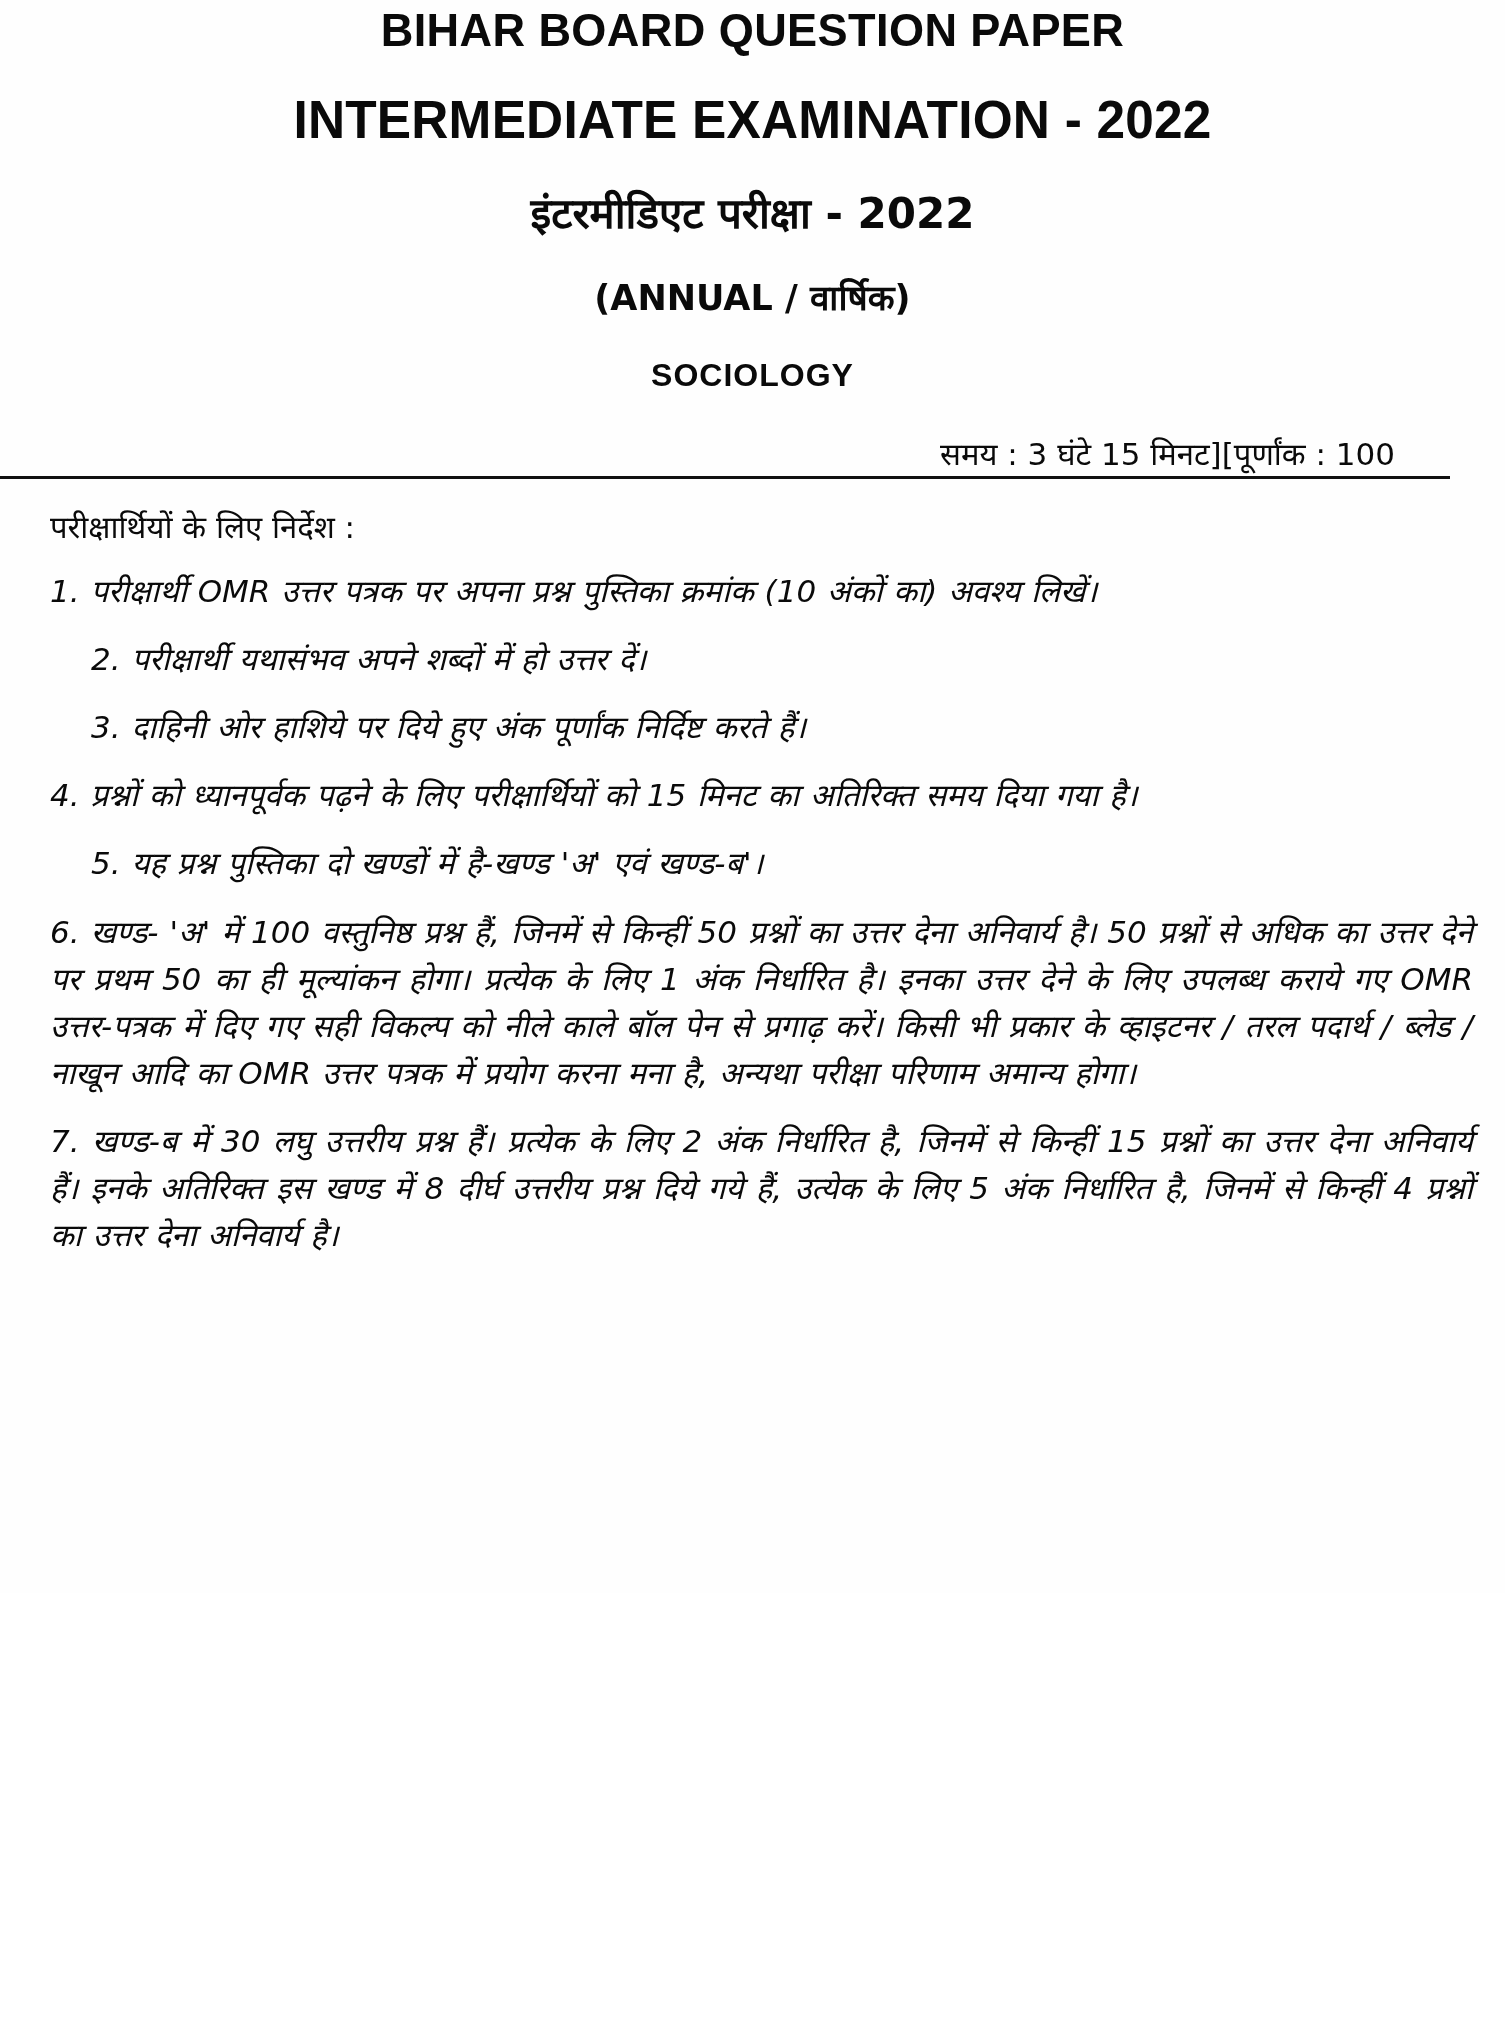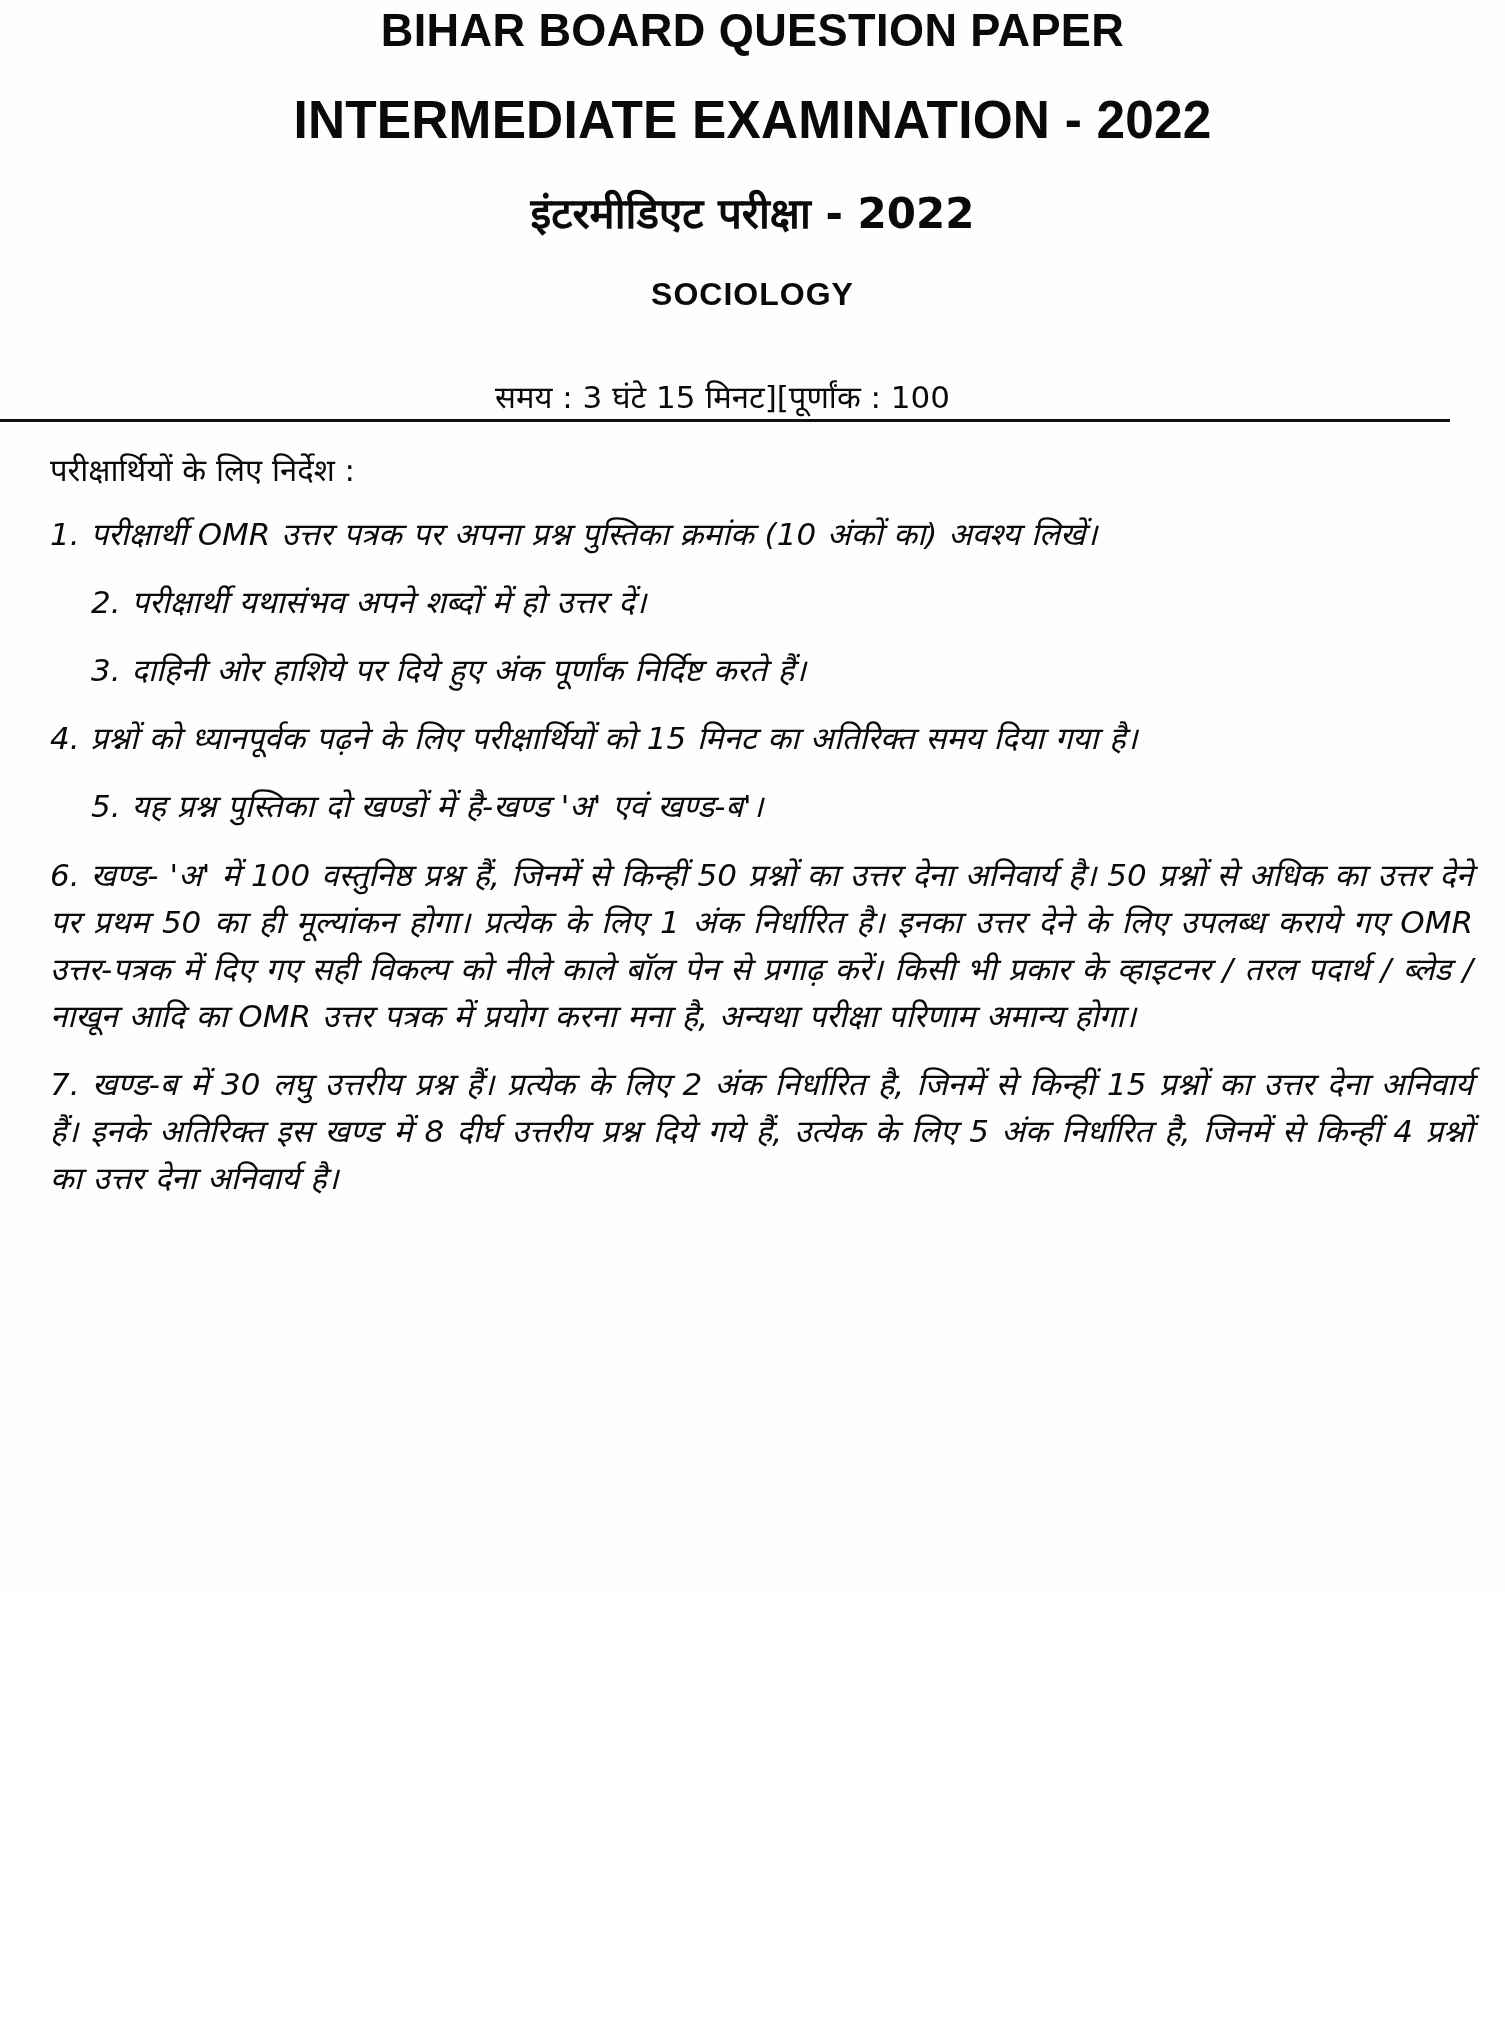--- a/index.html
+++ b/index.html
@@ -63,24 +63,24 @@
     font-size: 32px;
     font-weight: bold;
     letter-spacing: 1px;
     line-height: 1.0;
     margin: 43px 0 0 0;
   }
 
   
   .meta-row {
     position: relative;
-    margin: 68px 0 0 0;
+    margin: 44px 0 0 0;
     padding: 0 55px 0 50px;
     display: flex;
-    justify-content: center;
+    justify-content: flex-end;
     align-items: flex-end;
     border-bottom: 3px solid #111;
     box-sizing: border-box;
     width: 1450px;
     margin-left: 0;
   }
   .meta-left, .meta-right {
     font-family: "DejaVu Sans", "Liberation Sans", sans-serif;
     font-size: 31px;
     line-height: 1.28;
@@ -120,20 +120,21 @@
 
 <div class="page">
 
   <div class="head-block">
     <div class="h-main">BIHAR BOARD QUESTION PAPER</div>
 
     <div class="h-exam">INTERMEDIATE EXAMINATION - 2022</div>
 
     <div class="h-exam-hi">इंटरमीडिएट परीक्षा - 2022</div>
 
+    <div class="h-annual">(ANNUAL / वार्षिक)</div>
 
     <div class="h-subject">SOCIOLOGY</div>
   </div>
 
   <div class="meta-row">
     <span class="meta-left">समय : 3 घंटे 15 मिनट]</span>
     <span class="meta-right">[पूर्णांक : 100</span>
   </div>
 
   <div class="body-wrap">

